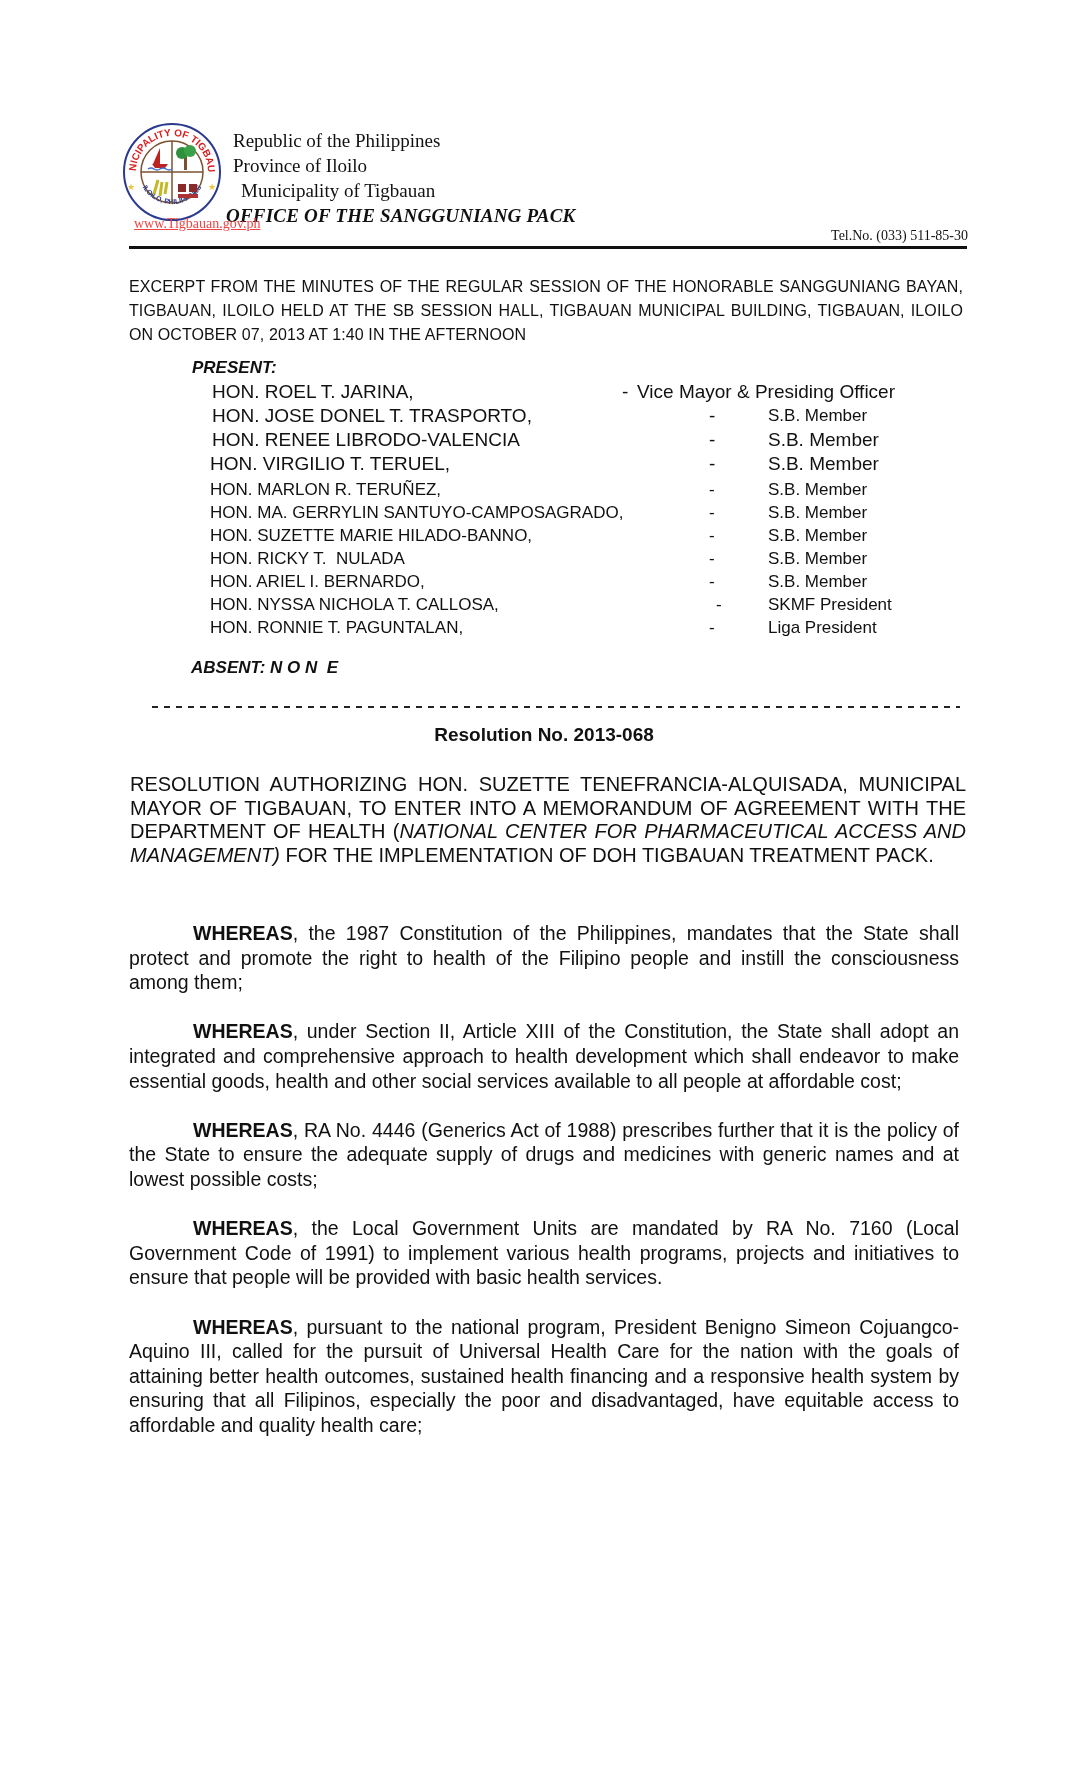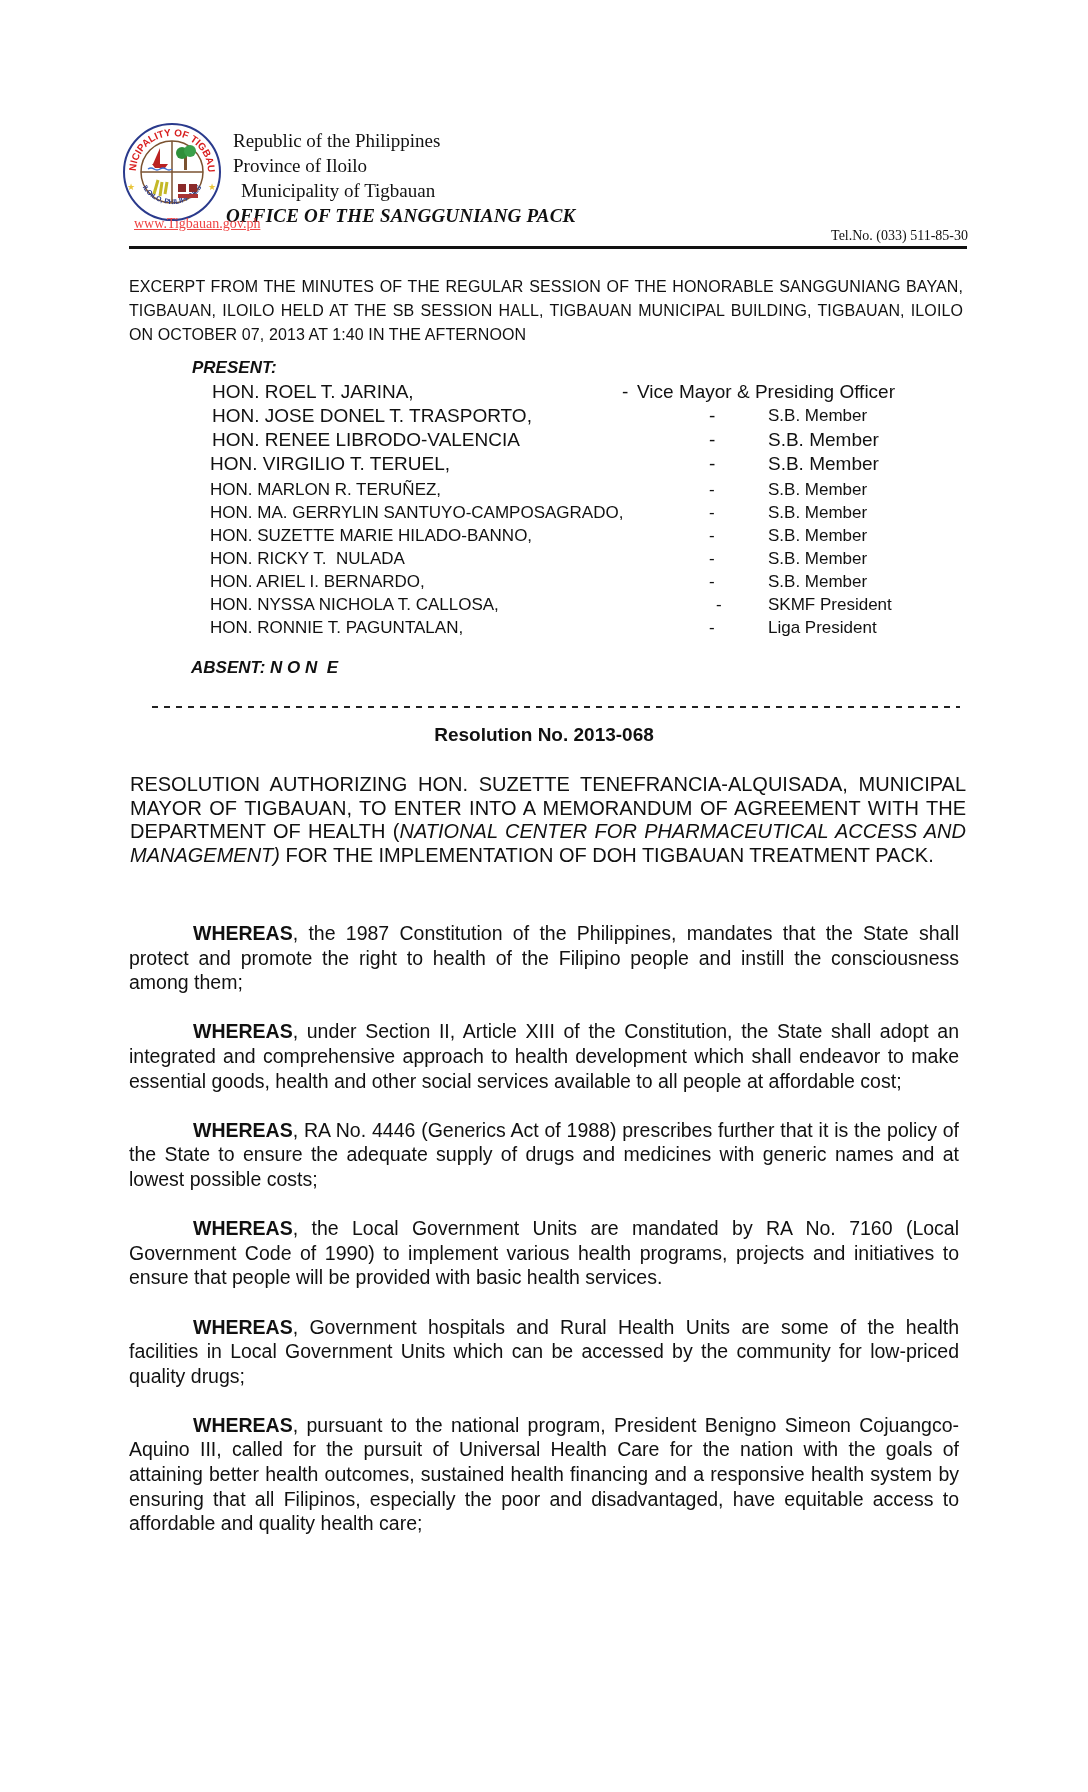--- a/index.html
+++ b/index.html
@@ -156,16 +156,15 @@
 
 <div id="dash-line" class="abs"></div>
 <div id="resolution-no" class="abs sans">Resolution No. 2013-068</div>
 
 <div id="res-title" class="abs sans"><span>RESOLUTION AUTHORIZING HON. SUZETTE TENEFRANCIA-ALQUISADA, MUNICIPAL MAYOR OF TIGBAUAN, TO ENTER INTO A MEMORANDUM OF AGREEMENT WITH THE DEPARTMENT OF HEALTH (</span><i>NATIONAL CENTER FOR PHARMACEUTICAL ACCESS AND MANAGEMENT)</i><span> FOR THE IMPLEMENTATION OF DOH TIGBAUAN TREATMENT PACK.</span></div>
 
 <div id="body" class="abs sans">
   <p class="para"><b>WHEREAS</b><span>, the 1987 Constitution of the Philippines, mandates that the State shall protect and promote the right to health of the Filipino people and instill the consciousness among them;</span></p>
   <p class="para"><b>WHEREAS</b><span>, under Section II, Article XIII of the Constitution, the State shall adopt an integrated and comprehensive approach to health development which shall endeavor to make essential goods, health and other social services available to all people at affordable cost;</span></p>
   <p class="para"><b>WHEREAS</b><span>, RA No. 4446 (Generics Act of 1988) prescribes further that it is the policy of the State to ensure the adequate supply of drugs and medicines with generic names and at lowest possible costs;</span></p>
-  <p class="para"><b>WHEREAS</b><span>, the Local Government Units are mandated by RA No. 7160 (Local Government Code of 1990) to implement various health programs, projects and initiatives to ensure that people will be provided with basic health services.</span></p>
-  <p class="para"><b>WHEREAS</b><span>, Government  hospitals and Rural Health Units are some of the health facilities in Local Government Units which can be accessed by the community for low-priced quality drugs;</span></p>
+  <p class="para"><b>WHEREAS</b><span>, the Local Government Units are mandated by RA No. 7160 (Local Government Code of 1991) to implement various health programs, projects and initiatives to ensure that people will be provided with basic health services.</span></p>
   <p class="para"><b>WHEREAS</b><span>, pursuant to the national program, President Benigno Simeon Cojuangco-Aquino III, called for the pursuit of Universal Health Care for the nation with the goals of attaining better health outcomes, sustained health financing and a responsive health system by ensuring that all Filipinos, especially the poor and disadvantaged, have equitable access to affordable and quality health care;</span></p>
 </div>
 
 </body></html>

